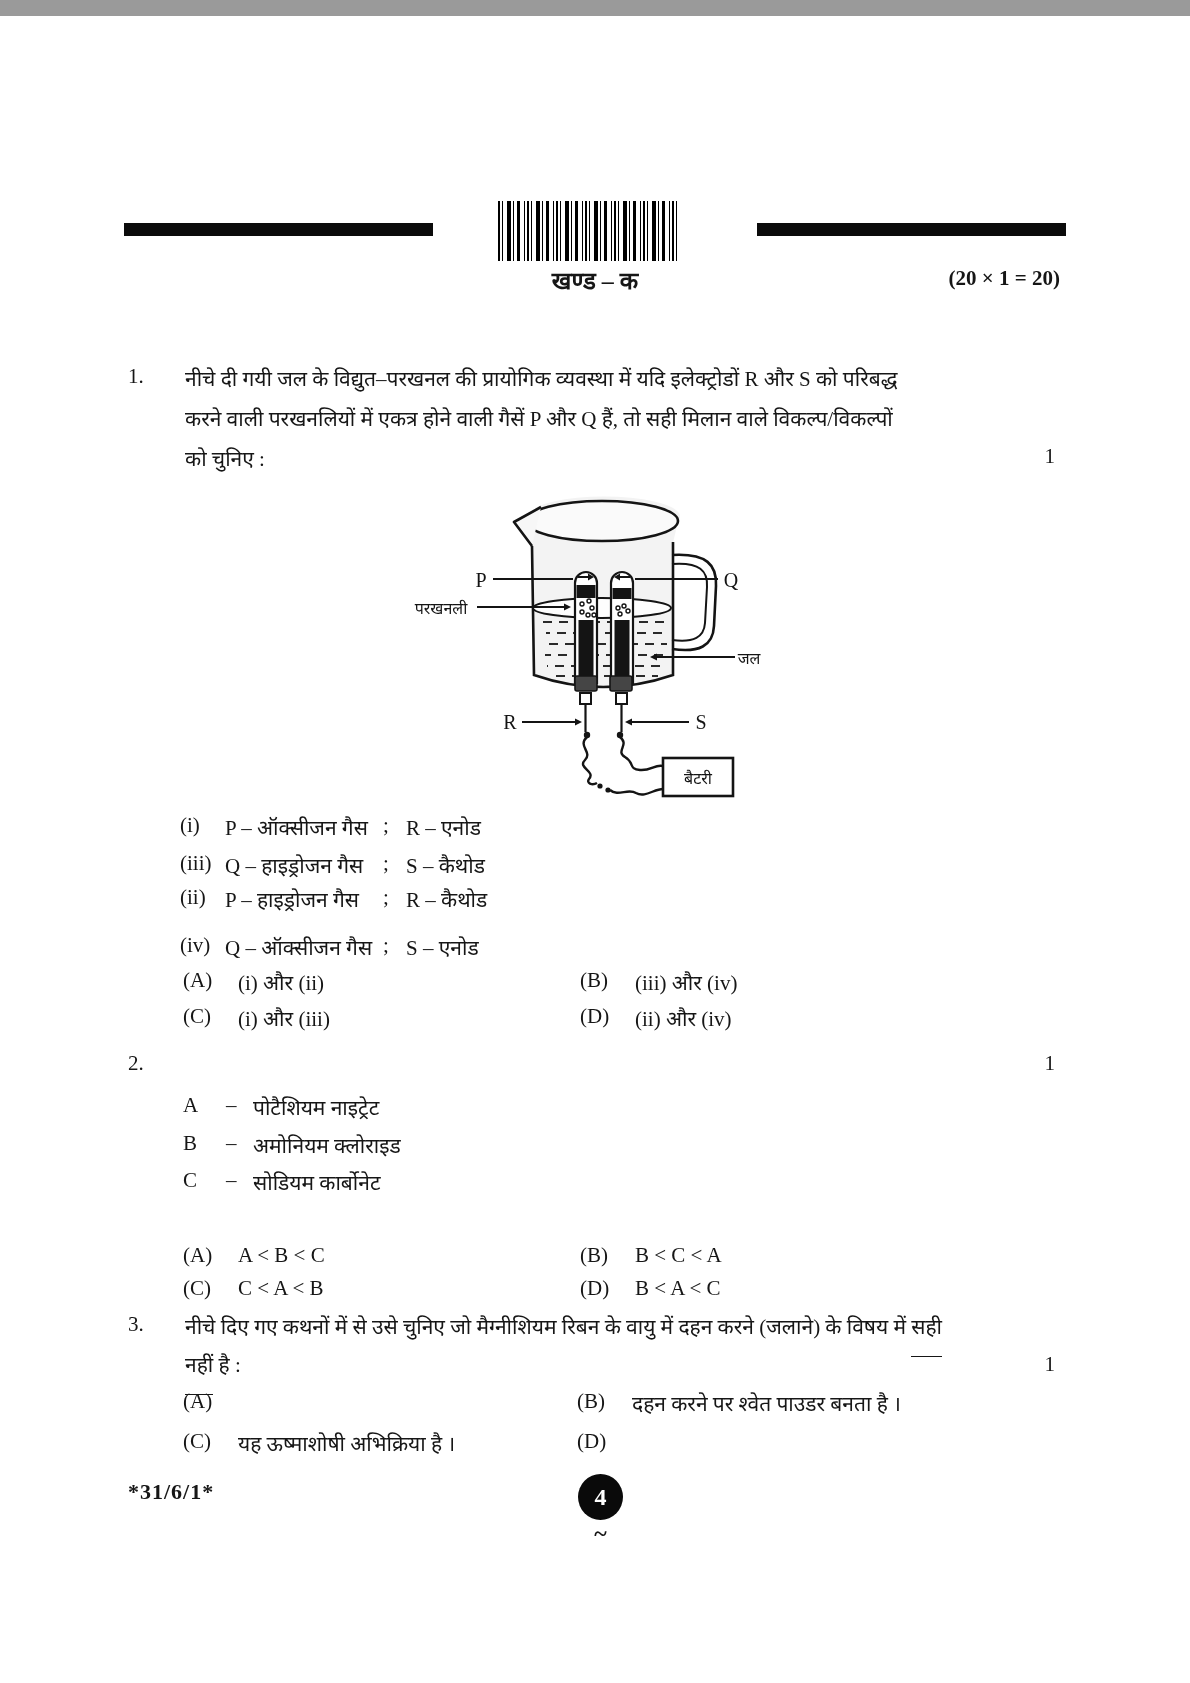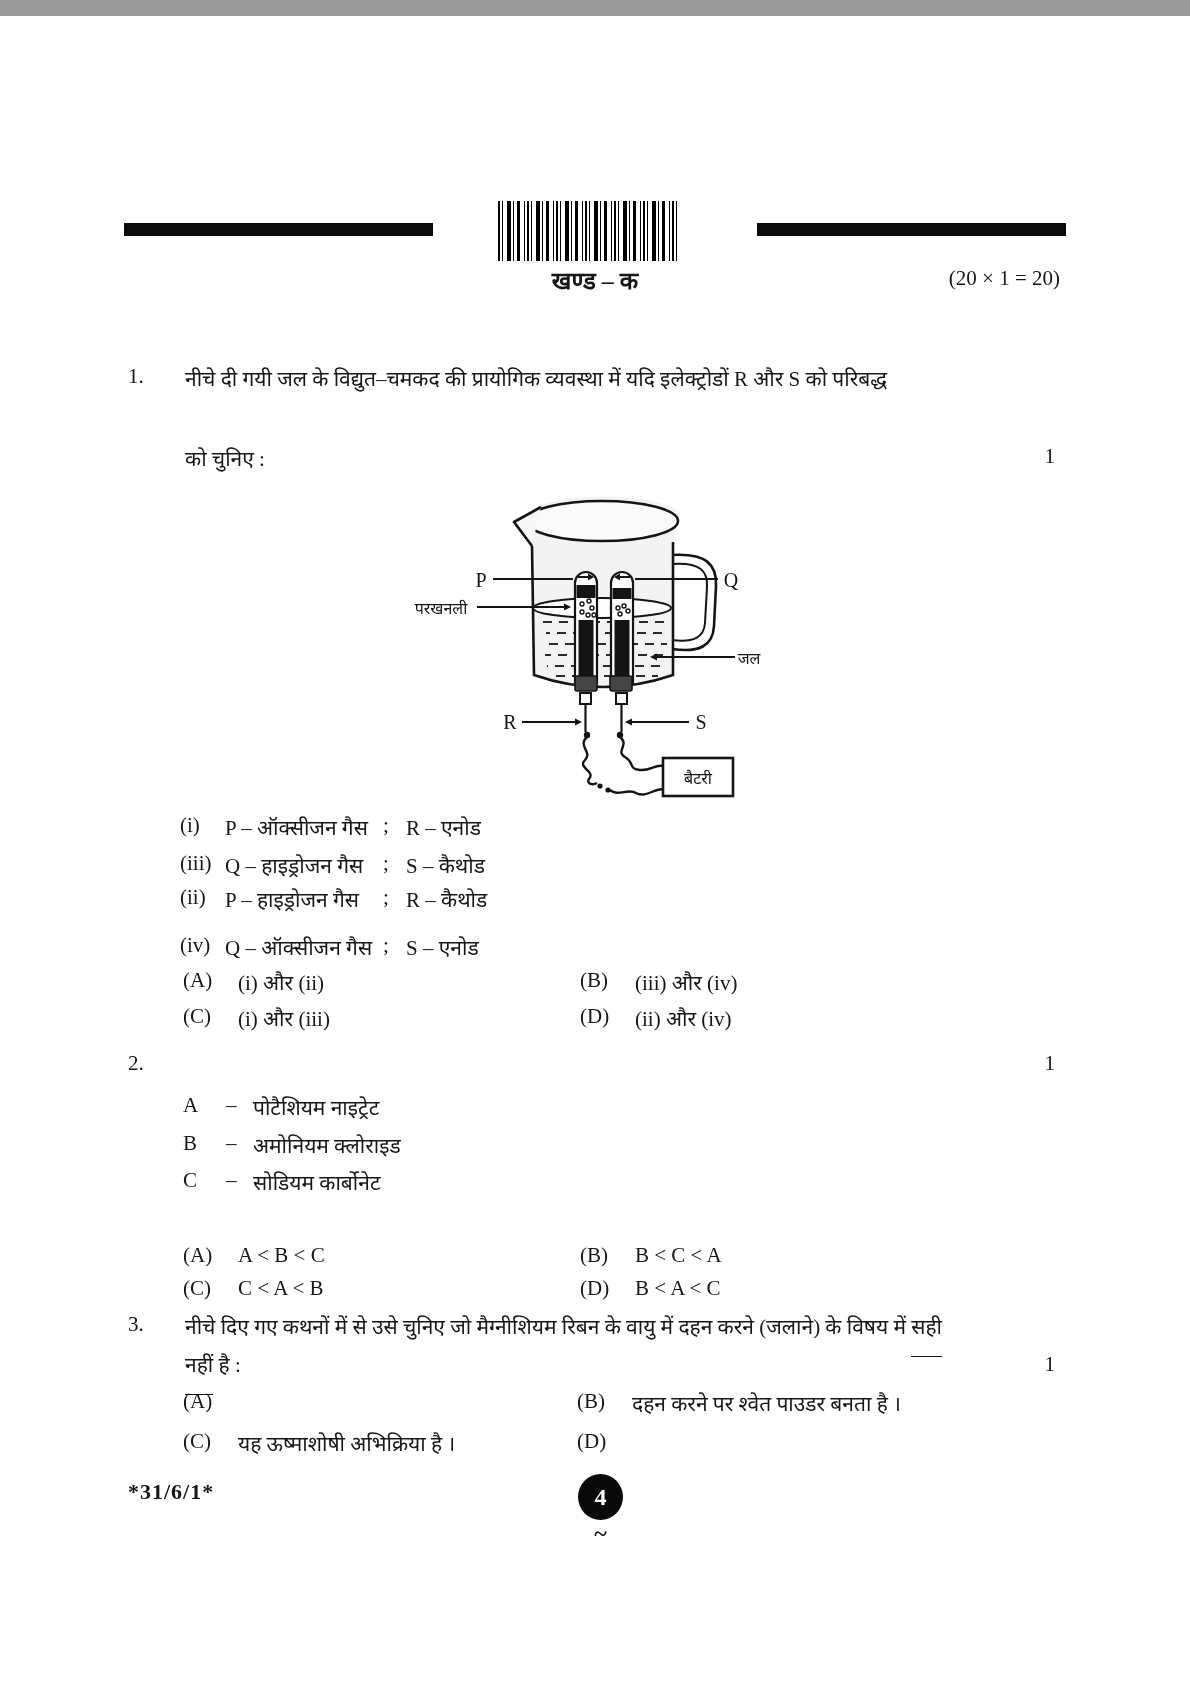--- a/index.html
+++ b/index.html
@@ -19,21 +19,21 @@
         #000 0 2px, #fff 2px 4px,
         #000 4px 5px, #fff 5px 9px,
         #000 9px 13px, #fff 13px 15px,
         #000 15px 16px, #fff 16px 19px,
         #000 19px 22px, #fff 22px 26px,
         #000 26px 27px, #fff 27px 29px);
   }
   .section-title{position:absolute;left:495px;top:247px;width:200px;text-align:center;
     font-size:24px;font-weight:700;}
   .marks-scheme{position:absolute;left:860px;top:250px;width:200px;text-align:right;
-    font-size:21px;font-weight:400;}
+    font-size:21px;font-weight:700;}
   .instruction{position:absolute;left:185px;top:300px;font-size:21px;font-weight:700;}
   .qnum{position:absolute;left:128px;font-size:21px;}
   .qline{position:absolute;left:185px;font-size:21px;line-height:30px;}
   .mark{position:absolute;left:1005px;width:50px;text-align:right;font-size:21px;}
   .stmt{position:absolute;left:180px;display:flex;font-size:21px;}
   .s-num{width:45px;}
   .s-gas{width:158px;}
   .s-sep{width:23px;}
   .opt{position:absolute;font-size:21px;display:flex;}
   .opt-label{width:55px;flex:none;}
@@ -57,21 +57,22 @@
 <div class="page">
 
   <div class="rule rule-left"></div>
   <div class="barcode"></div>
   <div class="rule rule-right"></div>
 
   <div class="section-title">खण्ड – क</div>
   <div class="marks-scheme">(20 × 1 = 20)</div>
 
   <div class="qnum" style="top:348px">1.</div>
-  <div class="qline" style="top:348px">नीचे दी गयी जल के विद्युत–चमकद की प्रायोगिक व्यवस्था में यदि इलेक्ट्रोडों R और S को परिबद्ध</div>
+  <div class="qline" style="top:348px">नीचे दी गयी जल के विद्युत–परखनल की प्रायोगिक व्यवस्था में यदि इलेक्ट्रोडों R और S को परिबद्ध</div>
+  <div class="qline" style="top:388px">करने वाली परखनलियों में एकत्र होने वाली गैसें P और Q हैं, तो सही मिलान वाले विकल्प/विकल्पों</div>
   <div class="qline" style="top:428px">को चुनिए :</div>
   <div class="mark" style="top:428px">1</div>
 
   <svg class="abs" style="left:400px;top:450px" width="370" height="345" viewBox="400 450 370 345">
 
     <path d="M514,506 L537,491 A76,20 0 0 1 678,505 L673,527 L673,659 Q603,683 534,659 L531,529 Z" fill="#f3f3f3"></path>
 
     <g>
       <path class="stroke" d="M672,539 C707,537 717,549 716,570 L714,610 C713,630 699,637 672,633" stroke-width="2.6"></path>
       <path class="stroke" d="M672,548 C700,546 708,555 707,571 L705,607 C704,621 694,627 672,624" stroke-width="2"></path>

